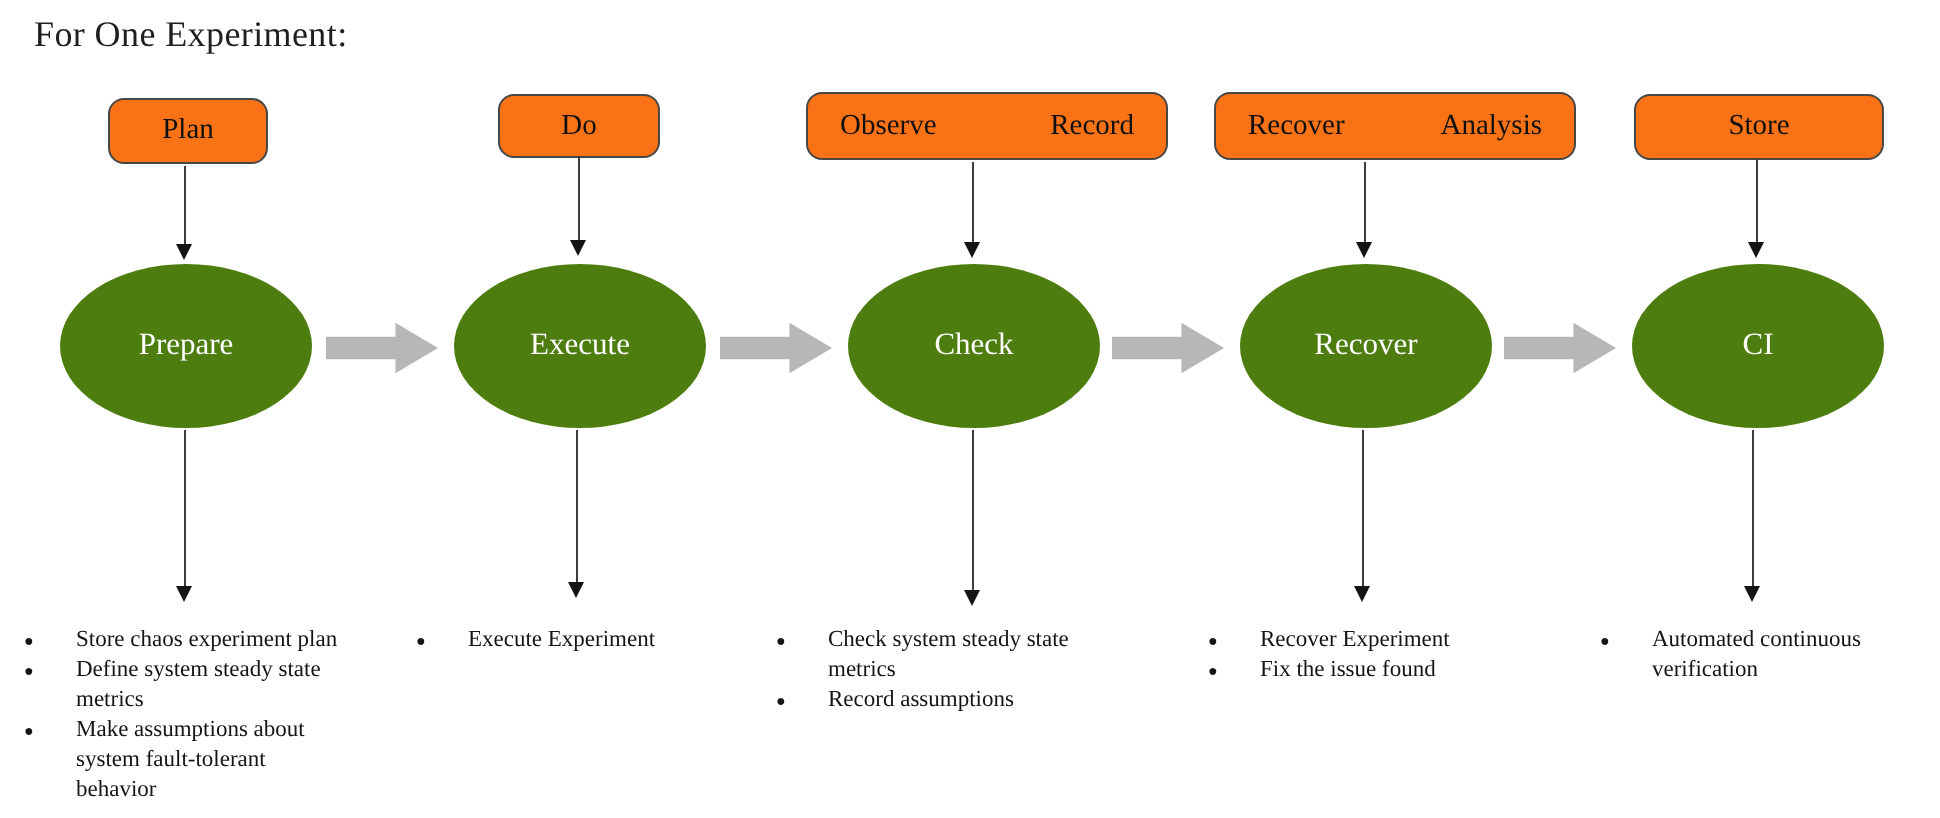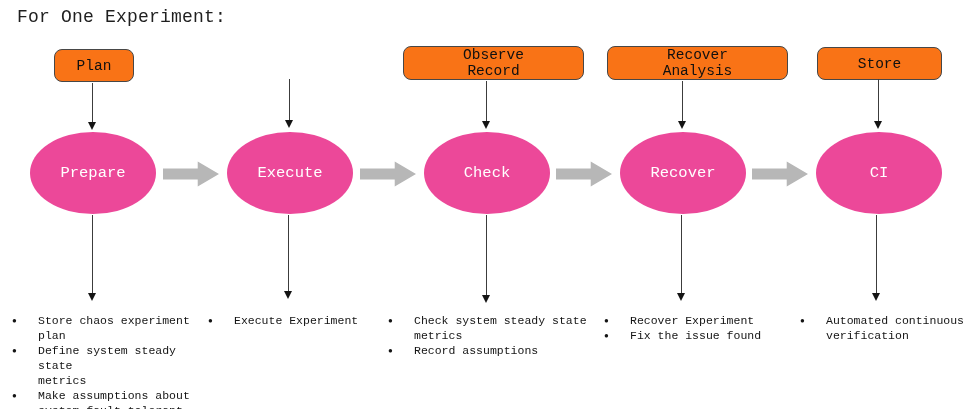--- a/index.html
+++ b/index.html
@@ -1,21 +1,21 @@
 <!DOCTYPE html>
 <html><head>
 <meta charset="utf-8">
 <style>
   html, body { margin: 0; padding: 0; background: #ffffff; }
   .canvas {
     position: relative;
     width: 970px;
     height: 409px;
     background: #ffffff;
-    font-family: Liberation Mono, monospace;
+    font-family: Liberation Serif, serif;
     overflow: hidden;
     border-radius: 26px;
   }
   .title {
     position: absolute;
     left: 17px;
     top: 7px;
     font-size: 18px;
     color: #1f1f1f;
     letter-spacing: 0.2px;
@@ -26,28 +26,28 @@
     background: #f97316;
     border: 1.5px solid #474747;
     border-radius: 8px;
     box-sizing: border-box;
     display: flex;
     align-items: center;
     justify-content: center;
     font-size: 14.5px;
     color: #101010;
   }
-  .sbox.two { justify-content: space-between; padding: 0 16px; flex-direction: column; }
+  .sbox.two { justify-content: space-between; padding: 0 16px; }
   
   .ellipse {
     position: absolute;
     width: 126px;
     height: 82px;
     border-radius: 50%;
-    background: #ec4899;
+    background: #4d7c0f;
     display: flex;
     align-items: center;
     justify-content: center;
     color: #ffffff;
     font-size: 15.5px;
   }
   
   .varrow { position: absolute; width: 9px; }
   .varrow .line {
     position: absolute;
@@ -96,20 +96,23 @@
 </head>
 <body>
 
 <div class="canvas">
 
   <div class="title">For One Experiment:</div>
 
   <div class="sbox" style="left:54px; top:49px; width:80px; height:33px;">
     <span>Plan</span>
   </div>
+  <div class="sbox" style="left:249px; top:47px; width:81px; height:32px;">
+    <span>Do</span>
+  </div>
   <div class="sbox two" style="left:403px; top:46px; width:181px; height:34px;">
     <span>Observe</span>
     <span>Record</span>
   </div>
   <div class="sbox two" style="left:607px; top:46px; width:181px; height:34px;">
     <span>Recover</span>
     <span>Analysis</span>
   </div>
   <div class="sbox" style="left:817px; top:47px; width:125px; height:33px;">
     <span>Store</span>

